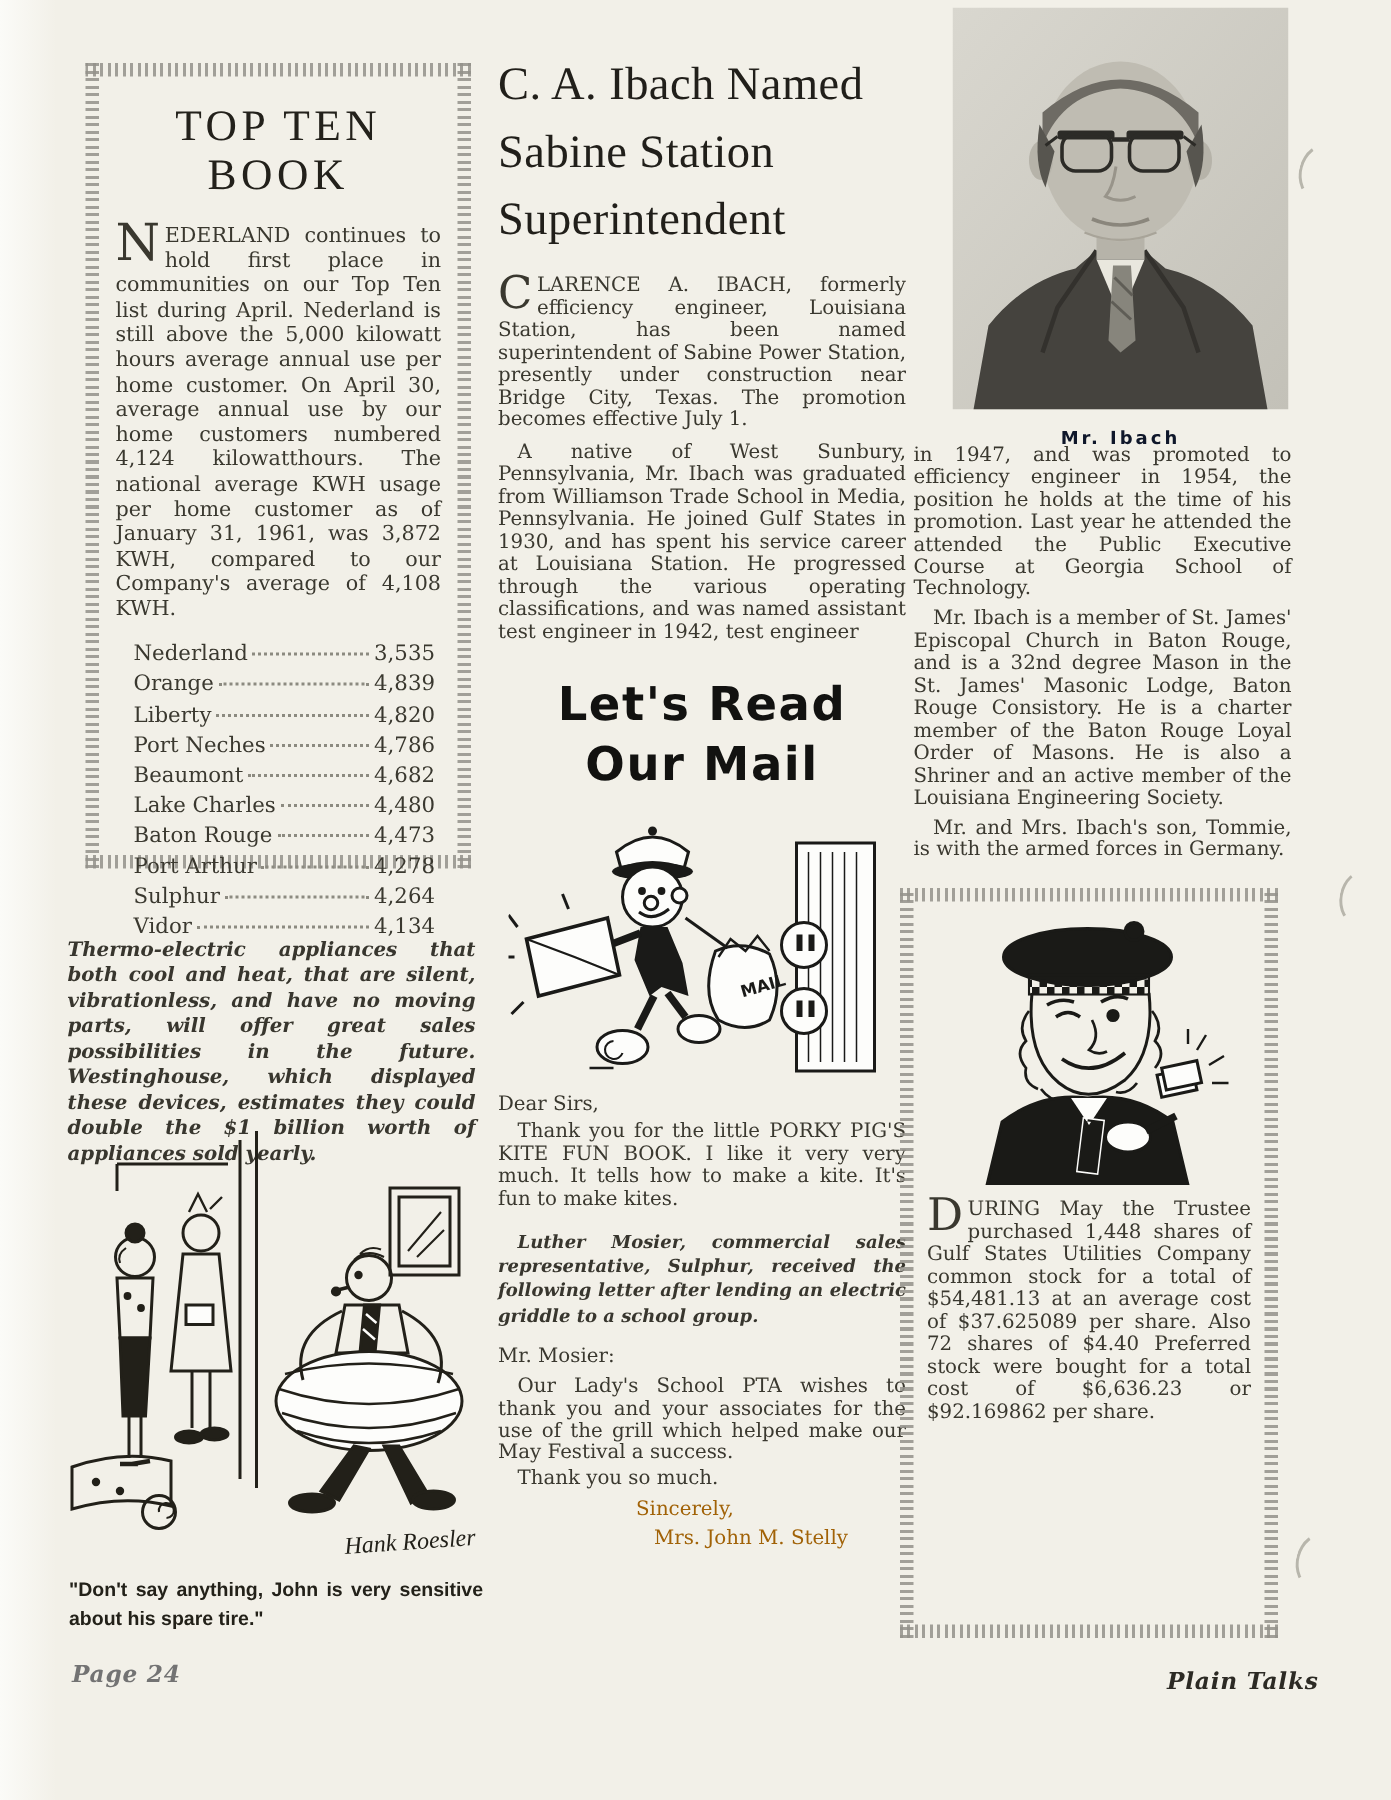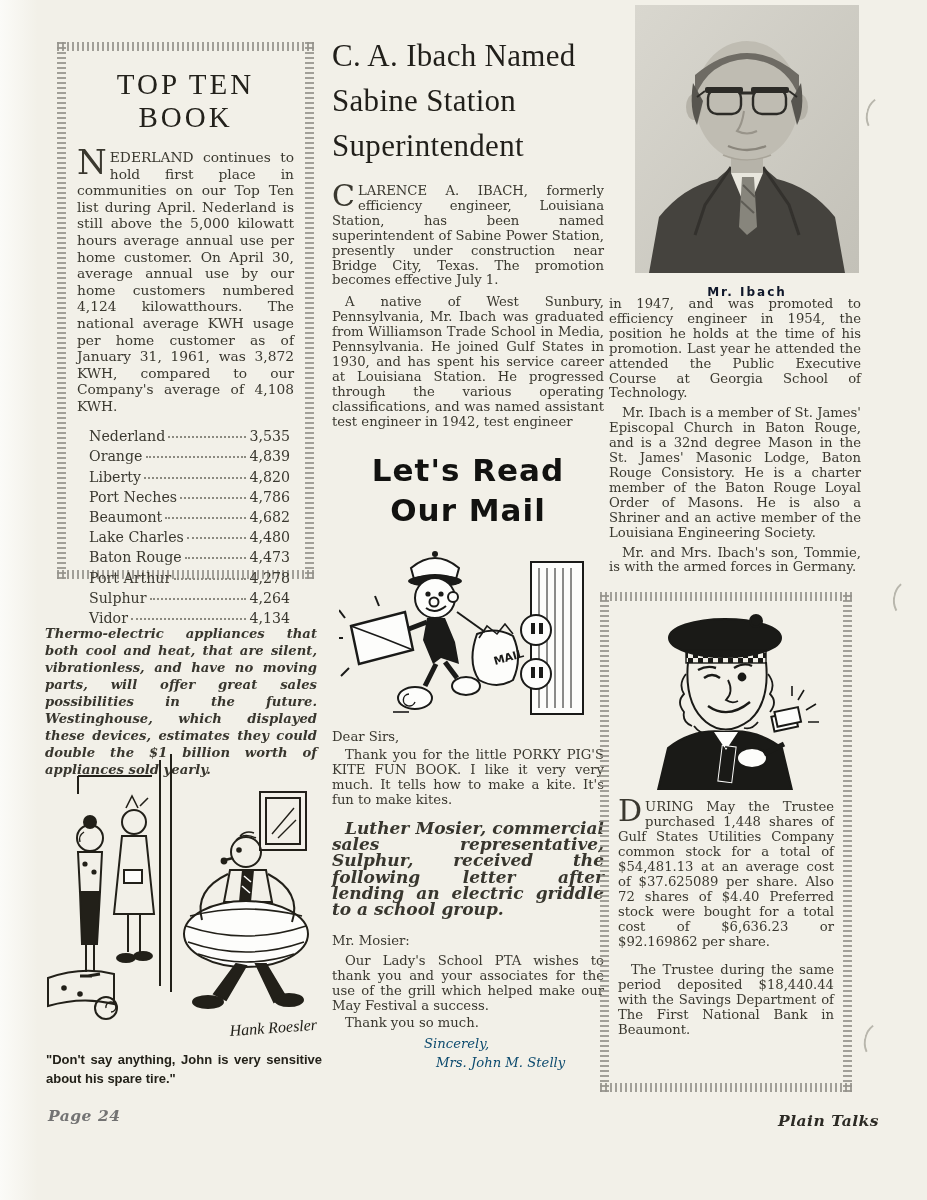--- a/index.html
+++ b/index.html
@@ -39,23 +39,23 @@
   .headline{font-family:"Liberation Serif", serif;font-size:31px;line-height:45px;
     color:#211f1a;letter-spacing:.3px;}
   .body-p{font-size:13.2px;line-height:14.9px;text-align:justify;color:#3a382f;
     margin:0 0 0 0;}
   .drop{float:left;font-size:30px;line-height:24px;padding-right:3px;}
   .indent{text-indent:13px;}
   .mail-head{font-family:"DejaVu Sans", sans-serif;font-weight:800;font-size:31px;
     line-height:40px;text-align:center;color:#121210;letter-spacing:1px;margin-top:20px;}
   .letters{margin-top:8px;}
   .sig{margin-left:58px;font-size:13.2px;line-height:18px;color:#3a382f;}
-  .note-it{font-style:italic;font-weight:bold;font-size:17px;line-height:16.2px;
+  .note-it{font-style:italic;font-weight:bold;font-size:12px;line-height:16.2px;
     text-align:justify;color:#38362e;}
-  .sig2{margin-left:92px;font-size:13.2px;line-height:19px;color:#0c4a6e;font-style:italic;}
+  .sig2{margin-left:92px;font-size:13.2px;line-height:19px;color:#a16207;}
 
   
   .photo-wrap{position:absolute;left:635px;top:5px;width:224px;}
   .photo-cap{font-family:"DejaVu Sans", sans-serif;font-weight:700;font-size:12px;
     letter-spacing:2px;text-align:center;margin-top:8px;color:#0f172a;}
   .col-right{position:absolute;left:609px;top:297px;width:252px;}
 
   
   .thermo{position:absolute;left:45px;top:612px;width:272px;}
   .cartoon-wrap{position:absolute;left:40px;top:746px;width:280px;}
@@ -376,21 +376,20 @@
         <g transform="rotate(-12 158 120)">
           <rect x="146" y="106" width="24" height="15" fill="#fdfdfb"></rect>
           <rect x="150" y="102" width="24" height="15" fill="#fdfdfb"></rect>
         </g>
         <path d="M170,92 l6,-10 M178,102 l10,-6 M180,114 l11,0 M164,88 l0,-10" stroke-width="1.6"></path>
         <ellipse cx="124" cy="150" rx="15" ry="10" fill="#fdfdfb"></ellipse>
         <path d="M136,146 L156,136" stroke-width="5"></path>
       </g>
     </svg>
     <p class="thrift-p" style="margin-top:9px;"><span class="drop">D</span><span>URING May the Trustee purchased 1,448 shares of Gulf States Utilities Company common stock for a total of $54,481.13 at an average cost of $37.625089 per share. Also 72 shares of $4.40 Preferred stock were bought for a total cost of $6,636.23 or $92.169862 per share.</span></p>
-    <p class="thrift-p indent" style="margin-top:12px;">The Trustee during the same period deposited $18,440.44 with the Savings Department of The First National Bank in Beaumont.</p>
   </div>
 </div>
 
 <div class="curl" style="left:866px;top:96px;transform:rotate(14deg);"></div>
 <div class="curl" style="left:893px;top:580px;transform:rotate(10deg);"></div>
 <div class="curl" style="left:864px;top:1022px;transform:rotate(14deg);"></div>
 
 <div class="footer-l">Page 24</div>
 <div class="footer-r">Plain Talks</div>
 

